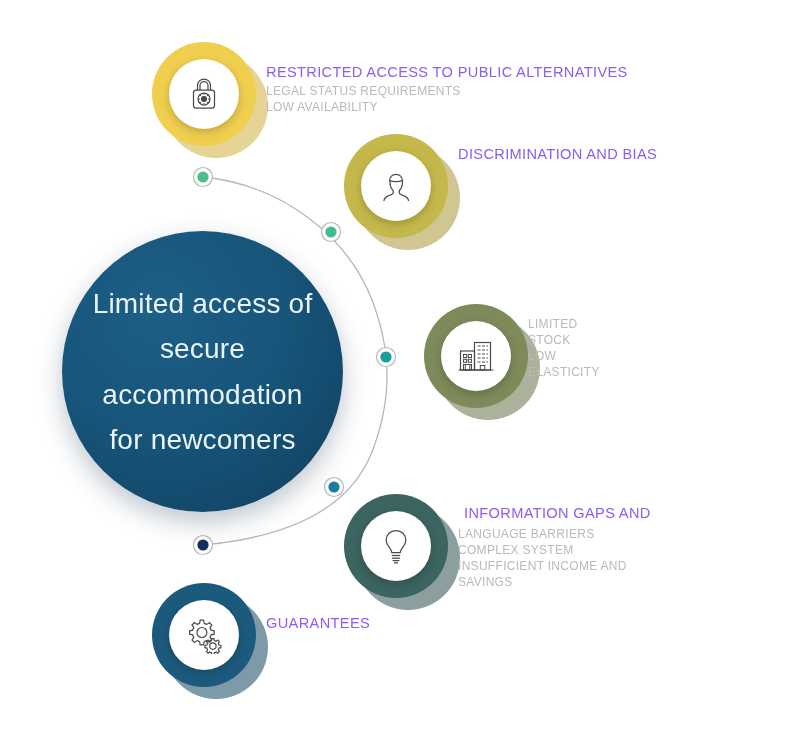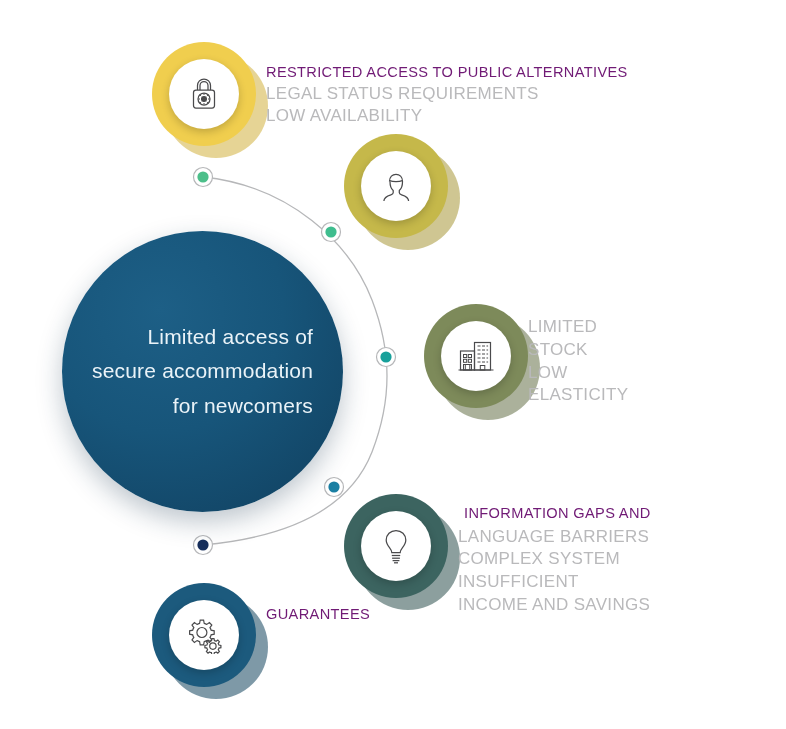--- a/index.html
+++ b/index.html
@@ -33,27 +33,26 @@
     border-radius: 50%;
     background: radial-gradient(circle at 35% 28%, #1d5f86 0%, #17557a 45%, #103f5e 100%);
     box-shadow: 0 10px 26px rgba(20,50,75,0.28);
     display: flex;
     align-items: center;
     justify-content: center;
     text-align: center;
   }
   .hub-text {
     color: #eaf3f8;
-    font-size: 21px;
+    font-size: 28px;
     line-height: 1.62;
     font-weight: 300;
     letter-spacing: 0.2px;
     padding: 0 14px;
     white-space: pre-line;
-    text-align: right;
   }
 
   
   .node { position: absolute; }
 
   .ring-wrap {
     position: absolute;
     left: 0; top: 0;
     width: 104px; height: 104px;
   }
@@ -89,27 +88,27 @@
 
   .label {
     position: absolute;
     top: 0; left: 0;
   }
   .label h3 {
     margin: 0;
     font-size: 14.6px;
     font-weight: 400;
     letter-spacing: 0.35px;
-    color: #701a75;
+    color: #8b5cf6;
     line-height: 1.42;
     white-space: nowrap;
   }
   .label .sub {
     margin: 0;
-    font-size: 17px;
+    font-size: 12px;
     font-weight: 400;
     letter-spacing: 0.3px;
     color: #b9b9bb;
     line-height: 1.34;
     white-space: pre-line;
   }
   .label.two-line h3 { line-height: 1.62; margin-left: 6px; }
 </style>
 </head>
 <body>
@@ -192,20 +191,21 @@
         <span>
           <svg width="36" height="36" viewBox="0 0 36 36" fill="none" stroke="#4a4a4c" stroke-width="1.25">
             <path d="M11.5 13.5 c0 -4.6 2.9 -7.2 6.5 -7.2 s6.5 2.6 6.5 7.2 c0 4.2 -1.4 7.6 -3.2 9 v2.3 c0 1.1 0.9 1.6 2.3 2 4 1.2 7 2.6 7 6.2"></path>
             <path d="M5.9 33 c0 -3.6 3 -5 7 -6.2 1.4 -0.4 2.3 -0.9 2.3 -2 v-2.3 c-1.8 -1.4 -3.2 -4.8 -3.2 -9"></path>
             <path d="M11.6 12.6 c1.3 0.5 3.6 1 6.4 1 s5.1 -0.5 6.4 -1"></path>
           </svg>
         </span>
       </div>
     </div>
     <div class="label" style="left:114px; top:10px;">
+      <h3>DISCRIMINATION AND BIAS</h3>
     </div>
   </div>
 
   <div class="node" style="left:424px; top:304px;">
     <div class="ring-wrap">
       <div class="ring-shadow" style="background:#67734a;"></div>
       <div class="ring" style="background:#7d8a5a;"></div>
       <div class="ring-core">
         <span>
           <svg width="40" height="36" viewBox="0 0 40 36" fill="none" stroke="#4a4a4c" stroke-width="1.2">
@@ -279,18 +279,18 @@
         <span>
           <svg width="40" height="38" viewBox="0 0 40 38" fill="none" stroke="#4a4a4c" stroke-width="1.2">
             <path d="M16.2 4.2 l3.4 0 0.6 3.1 a8.6 8.6 0 0 1 2.6 1.1 l2.6 -1.8 2.4 2.4 -1.8 2.6 a8.6 8.6 0 0 1 1.1 2.6 l3.1 0.6 0 3.4 -3.1 0.6 a8.6 8.6 0 0 1 -1.1 2.6 l1.8 2.6 -2.4 2.4 -2.6 -1.8 a8.6 8.6 0 0 1 -2.6 1.1 l-0.6 3.1 -3.4 0 -0.6 -3.1 a8.6 8.6 0 0 1 -2.6 -1.1 l-2.6 1.8 -2.4 -2.4 1.8 -2.6 a8.6 8.6 0 0 1 -1.1 -2.6 l-3.1 -0.6 0 -3.4 3.1 -0.6 a8.6 8.6 0 0 1 1.1 -2.6 l-1.8 -2.6 2.4 -2.4 2.6 1.8 a8.6 8.6 0 0 1 2.6 -1.1 z"></path>
             <circle cx="17.9" cy="16.5" r="5"></circle>
             <path d="M27.8 22.6 l2.2 0 0.4 2 a5.6 5.6 0 0 1 1.7 0.7 l1.7 -1.2 1.6 1.6 -1.2 1.7 a5.6 5.6 0 0 1 0.7 1.7 l2 0.4 0 2.2 -2 0.4 a5.6 5.6 0 0 1 -0.7 1.7 l1.2 1.7 -1.6 1.6 -1.7 -1.2 a5.6 5.6 0 0 1 -1.7 0.7 l-0.4 2 -2.2 0 -0.4 -2 a5.6 5.6 0 0 1 -1.7 -0.7 l-1.7 1.2 -1.6 -1.6 1.2 -1.7 a5.6 5.6 0 0 1 -0.7 -1.7 l-2 -0.4 0 -2.2 2 -0.4 a5.6 5.6 0 0 1 0.7 -1.7 l-1.2 -1.7 1.6 -1.6 1.7 1.2 a5.6 5.6 0 0 1 1.7 -0.7 z"></path>
             <circle cx="28.9" cy="30.1" r="3.2"></circle>
           </svg>
         </span>
       </div>
     </div>
-    <div class="label" style="left:114px; top:21px;">
+    <div class="label" style="left:114px; top:30px;">
       <h3>GUARANTEES</h3>
     </div>
   </div>
 
 </div>
 
 </body></html>

